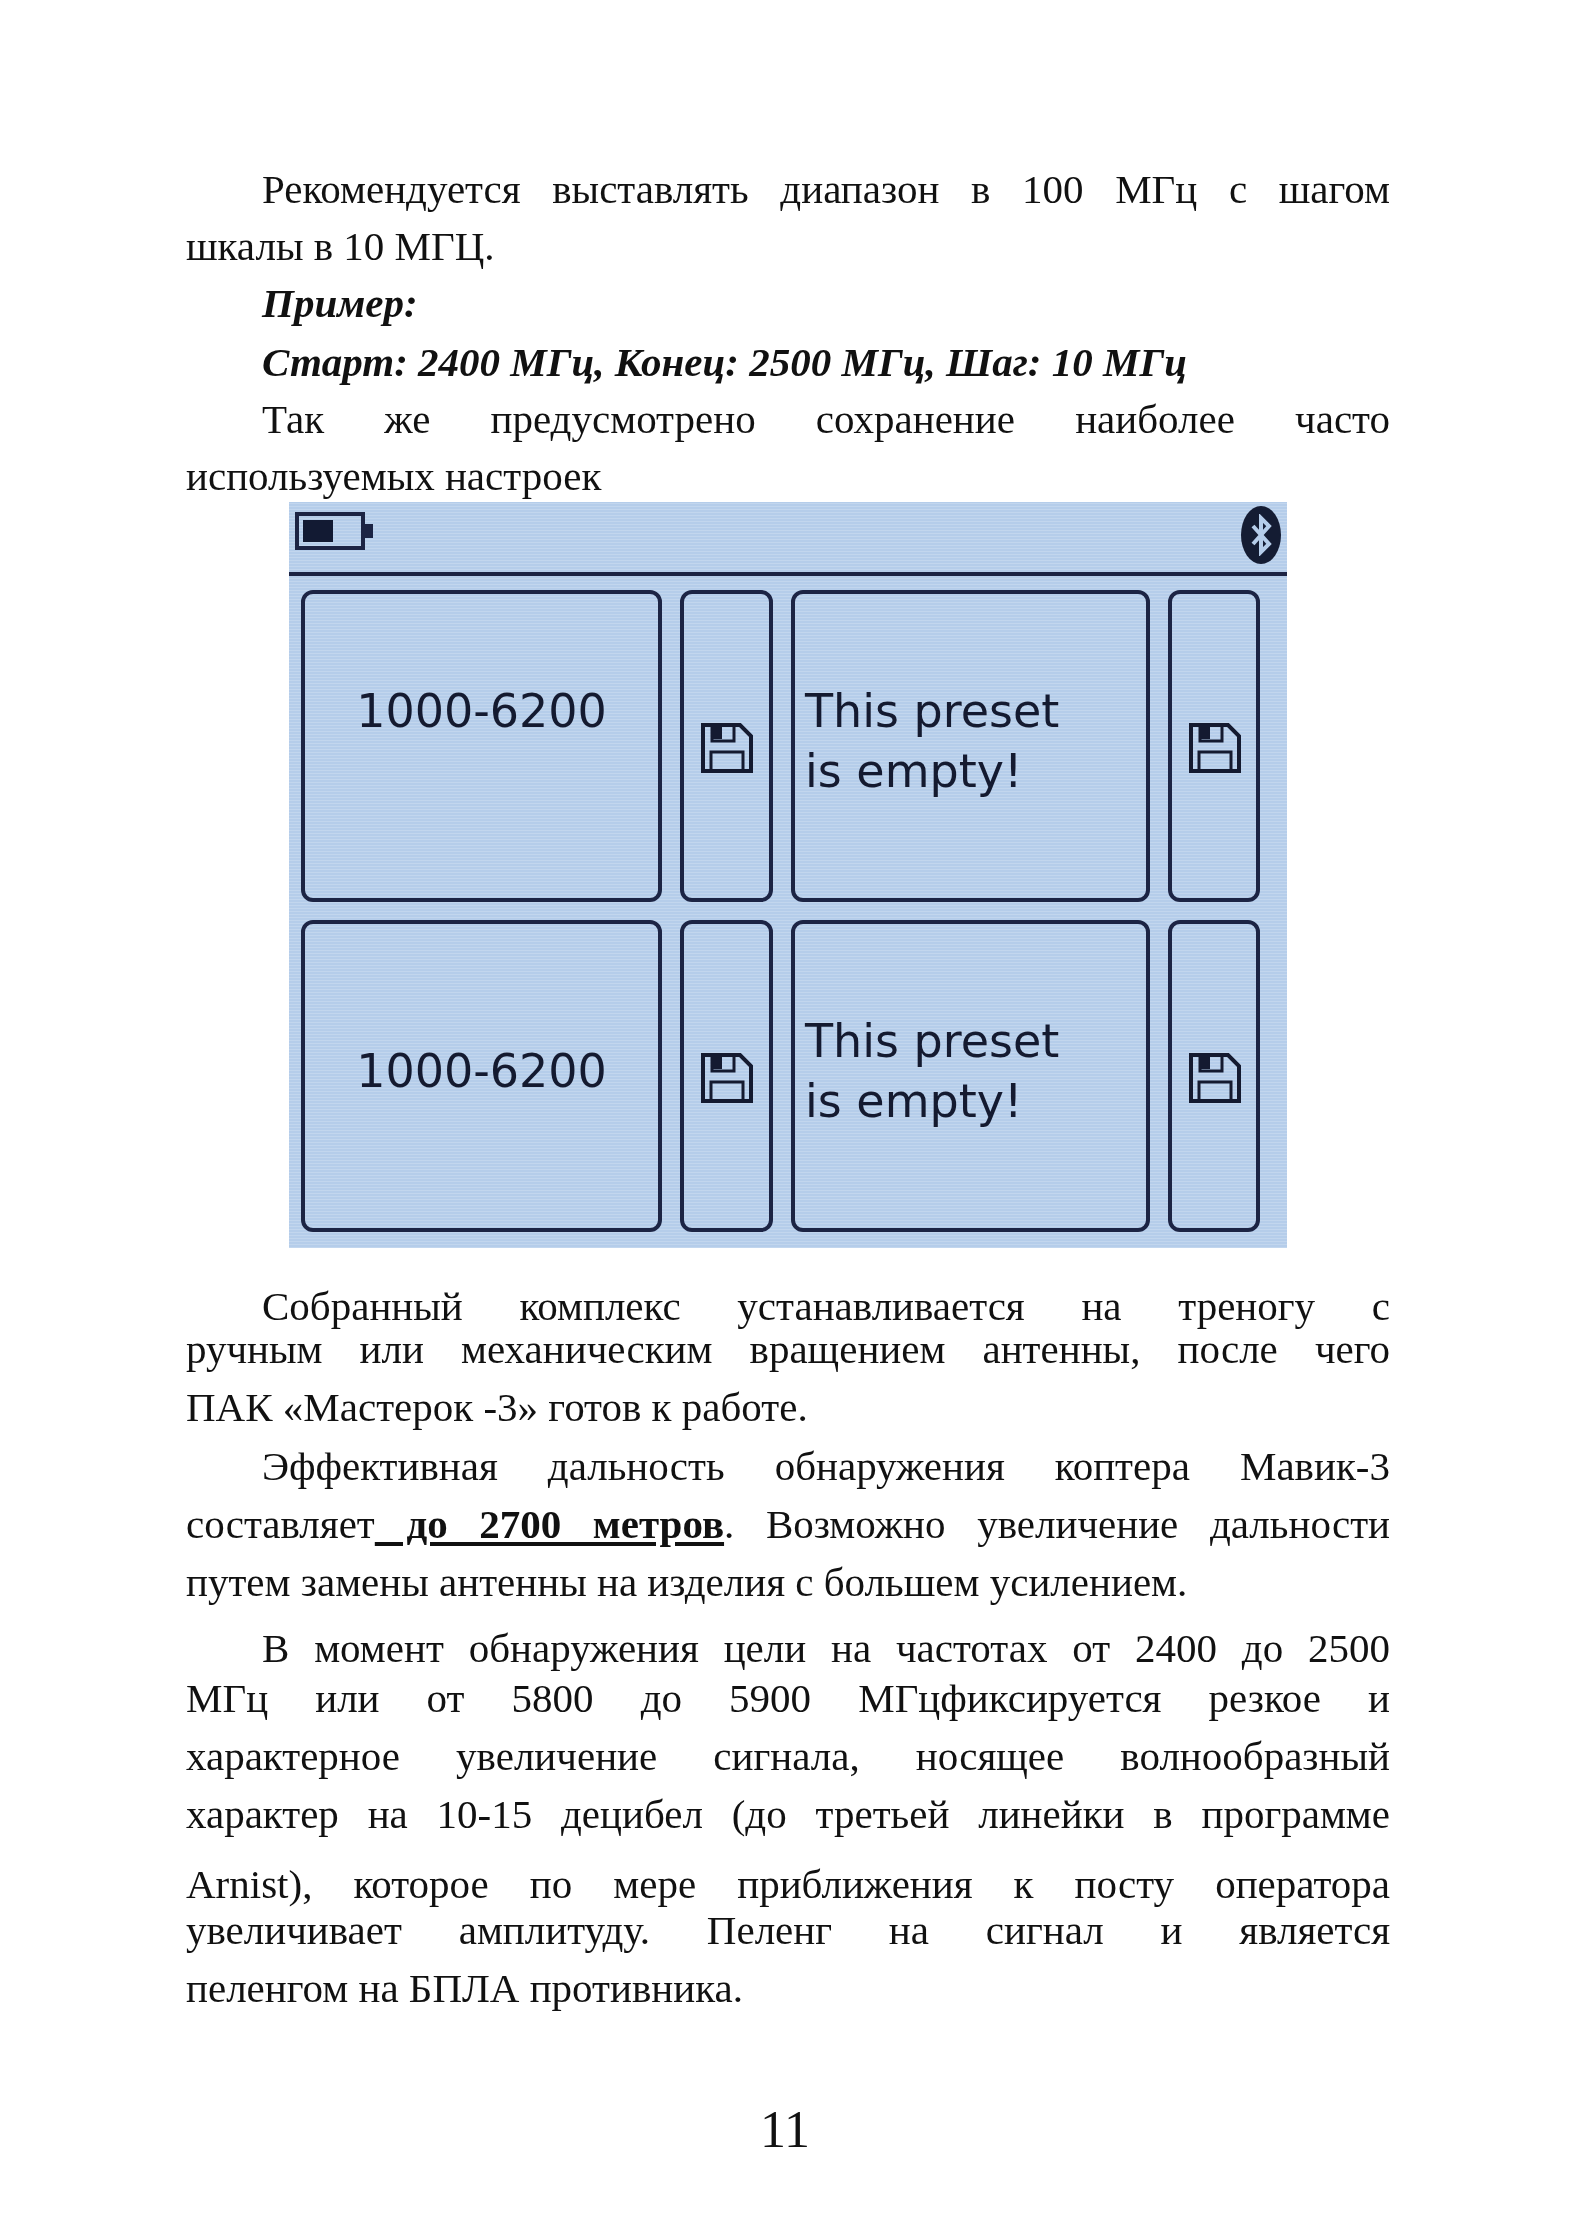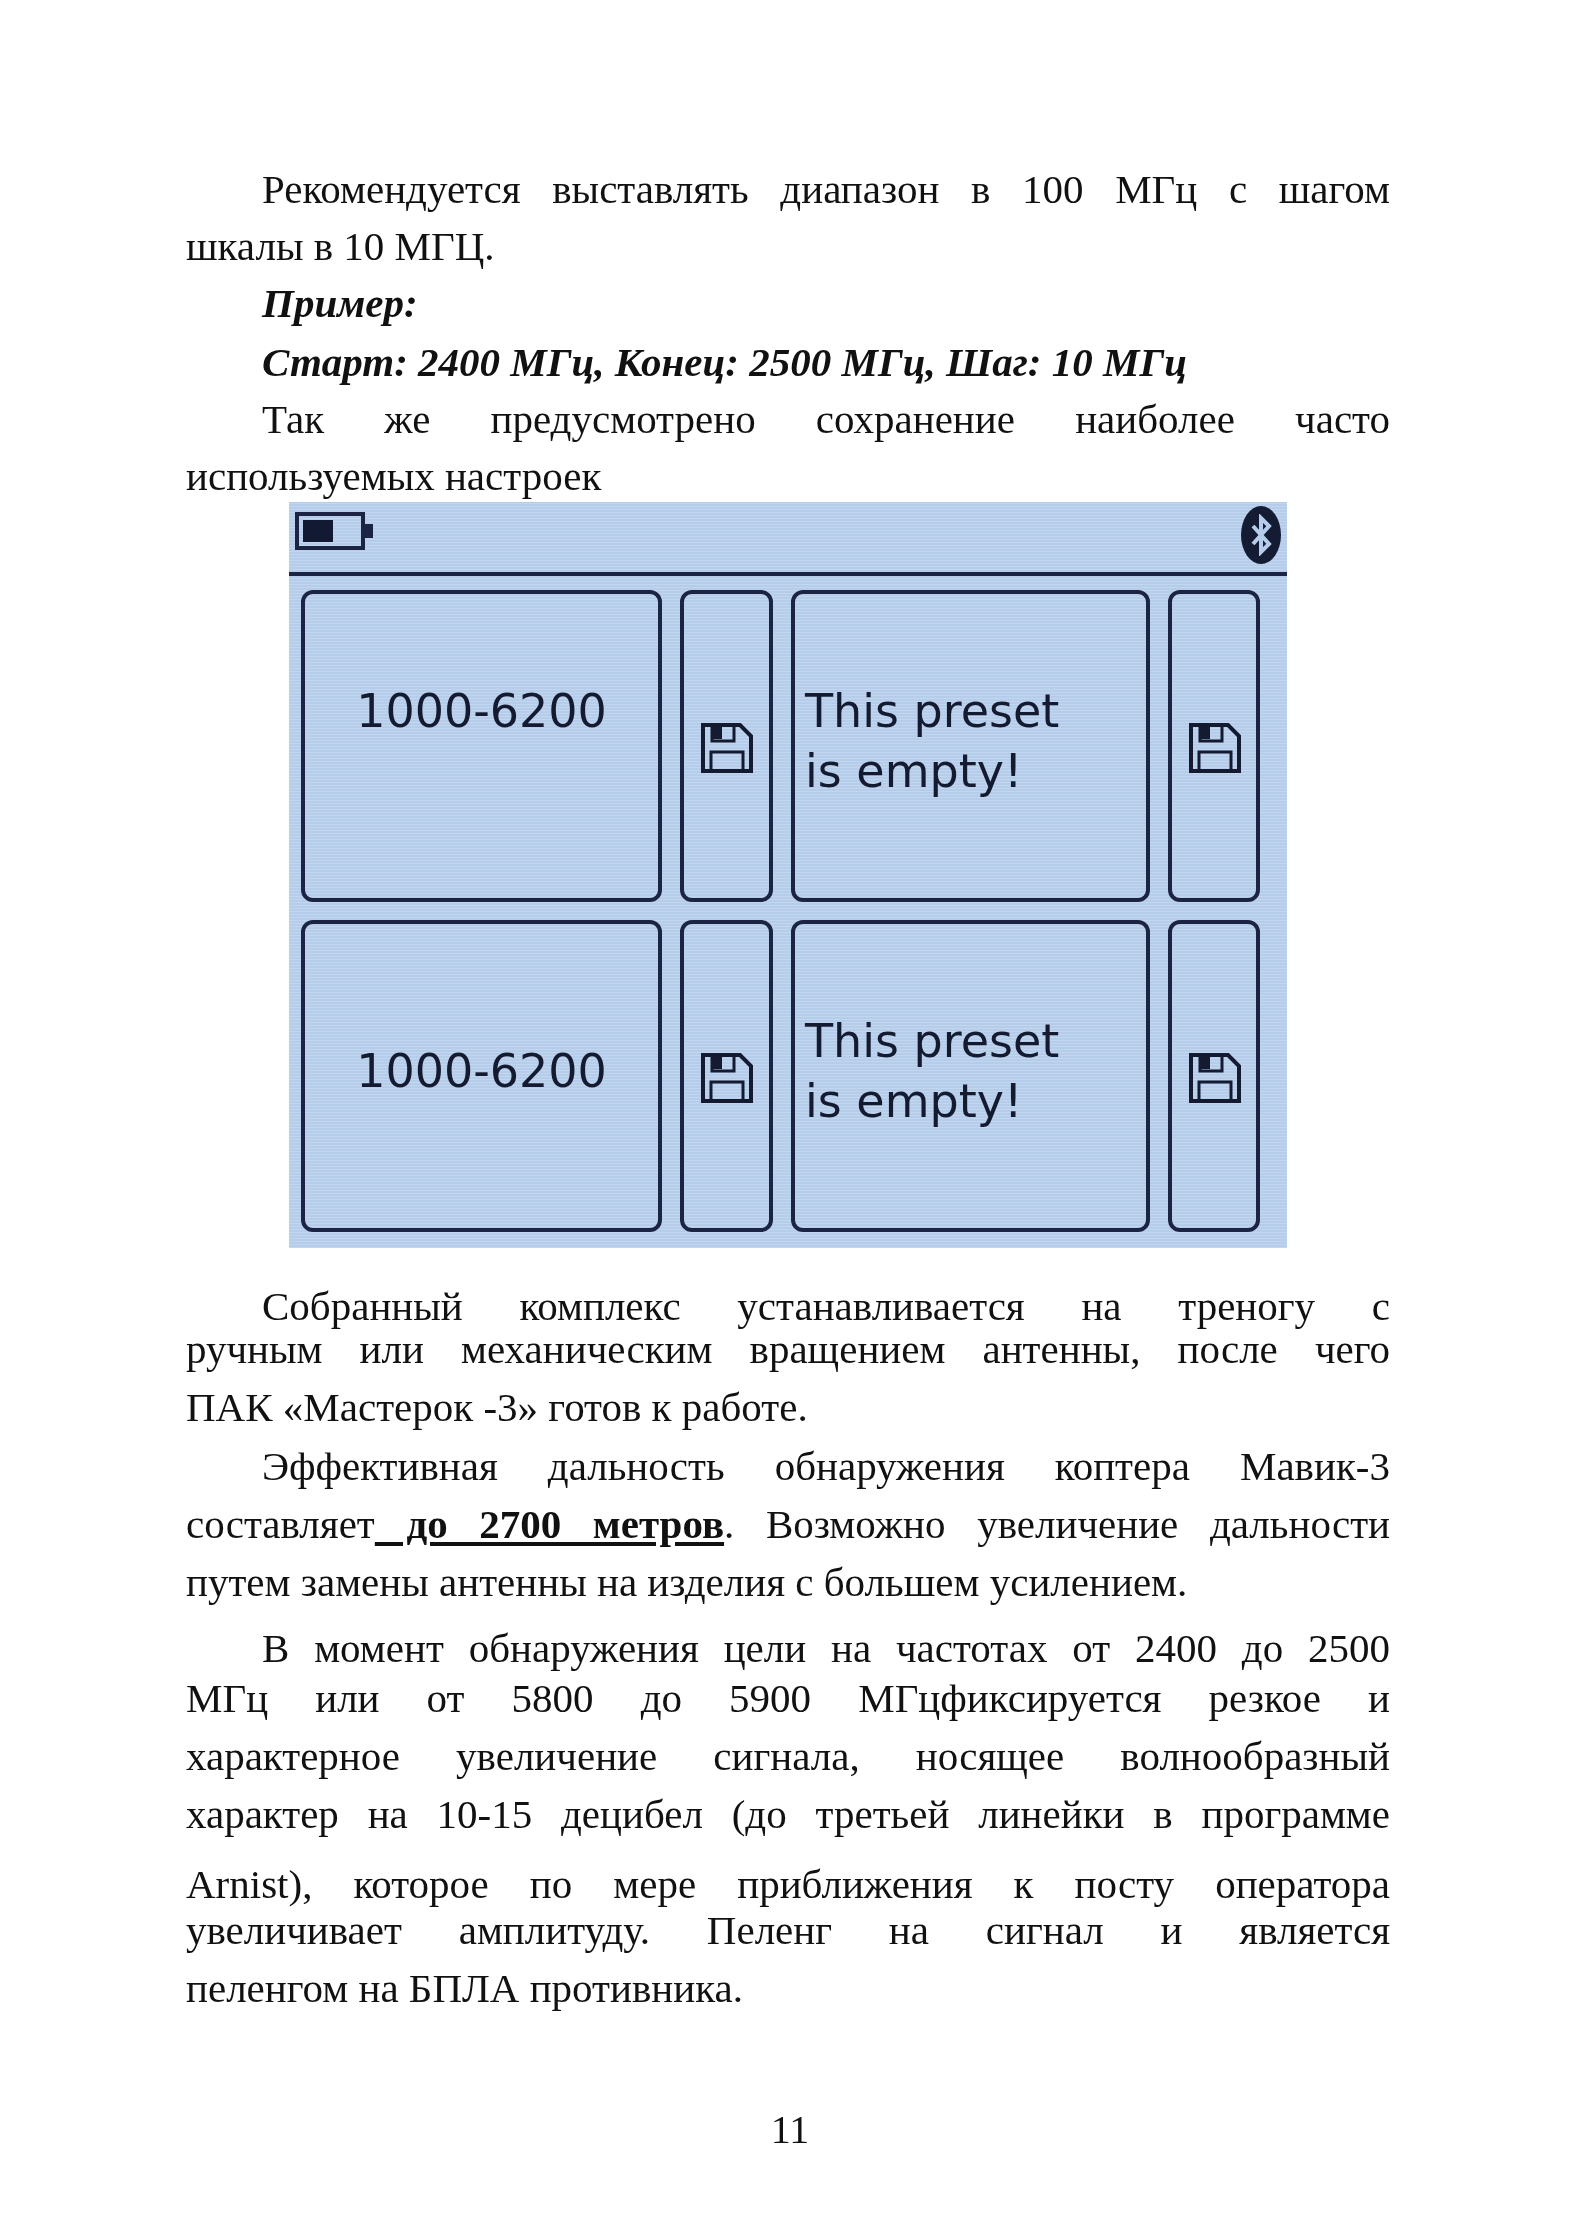--- a/index.html
+++ b/index.html
@@ -26,21 +26,21 @@
   .battery .tip { position:absolute; right:-12px; top:8px; width:8px; height:14px; background:#1c2444; }
   .bt { position:absolute; right:6px; top:4px; width:40px; height:58px; border-radius:50%; background:#141c33; }
   .bt svg { position:absolute; left:8px; top:8px; }
 
   .btn { position:absolute; border:4px solid #1c2444; border-radius:12px; box-sizing:border-box; }
   .lbl { position:absolute; left:0; right:0; font-family:"DejaVu Sans","Liberation Sans",sans-serif;
          font-size:46px; line-height:62px; color:#141a30; }
   .lbl.center { text-align:center; }
   .floppy { position:absolute; width:54px; height:52px; }
 
-  .pnum { position:absolute; left:760px; top:2105px; width:60px; text-align:center; font-size:40px; line-height:50px;font-family:Liberation Serif, serif; }
+  .pnum { position:absolute; left:760px; top:2105px; width:60px; font-size:52px; line-height:50px;font-family:Liberation Serif, serif; }
 </style>
 </head>
 <body>
 
 <div class="page">
 
   <div class="col" style="top:0;">
     <div class="line just ind" style="top:160px;">Рекомендуется выставлять диапазон в 100 МГц с шагом</div>
     <div class="line" style="top:217px;">шкалы в 10 МГЦ.</div>
     <div class="line ind bi" style="top:274px;">Пример:</div>

